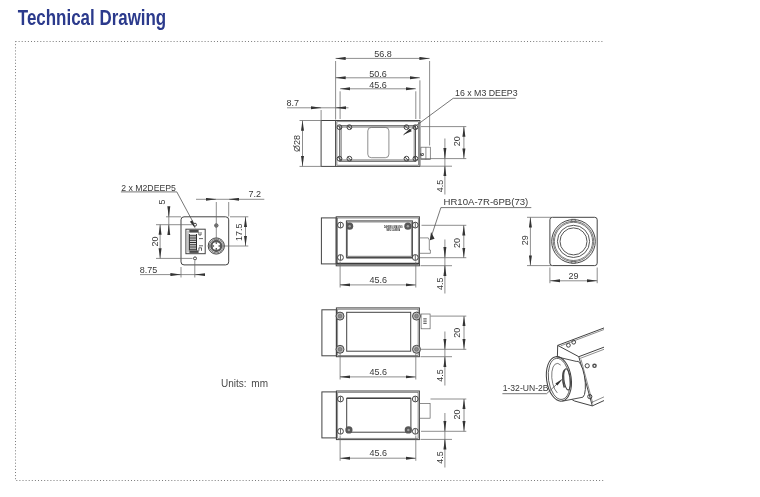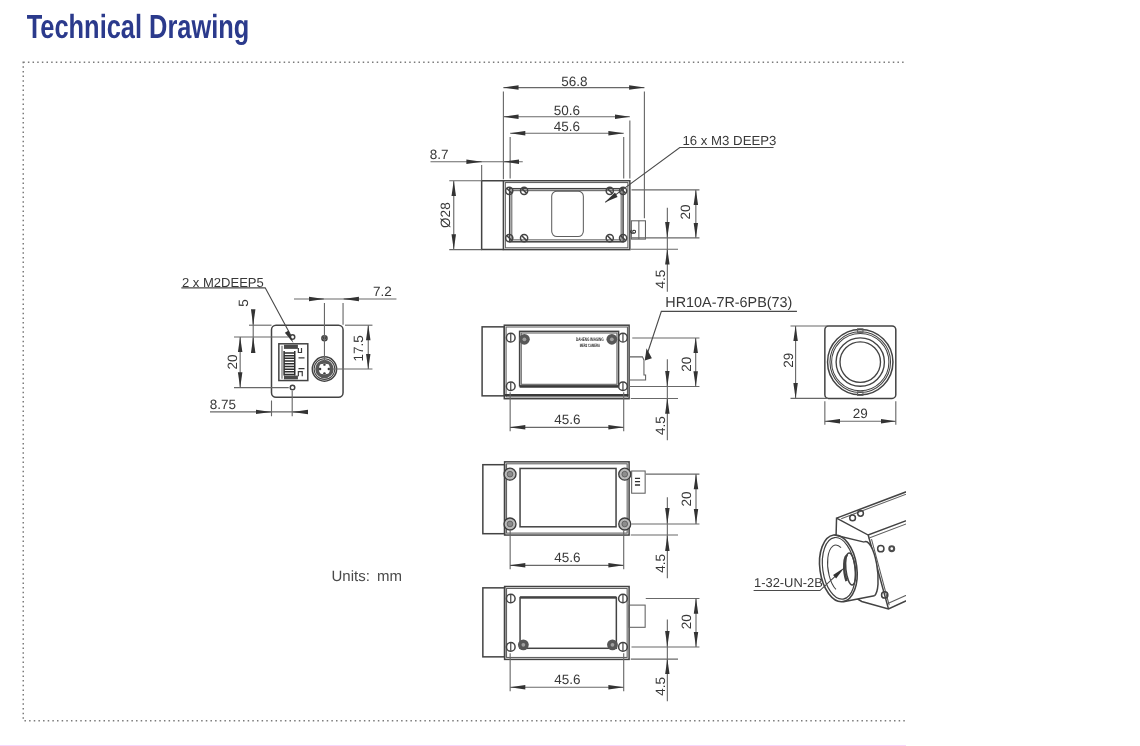--- a/index.html
+++ b/index.html
@@ -1,16 +1,16 @@
 <!DOCTYPE html>
 <html><head>
 <meta charset="utf-8">
 <style>
 html,body{margin:0;padding:0;background:#fff;}
-#page{position:relative;width:604px;height:497px;background:#d946ef;overflow:hidden;}
+#page{position:relative;width:604px;height:497px;background:#0f766e;overflow:hidden;}
 svg{position:absolute;left:0;top:0;}
 text{font-family:"Liberation Sans",sans-serif;}
 .t{font-size:9px;fill:#383838;}
 .ln{stroke:#434343;fill:none;stroke-width:1;}
 .th{stroke:#5f5f5f;fill:none;stroke-width:.7;}
 .dl{stroke:#686868;fill:none;stroke-width:.75;}
 .hv{stroke:#3a3a3a;fill:none;stroke-width:1.5;}
 </style>
 </head>
 <body>

